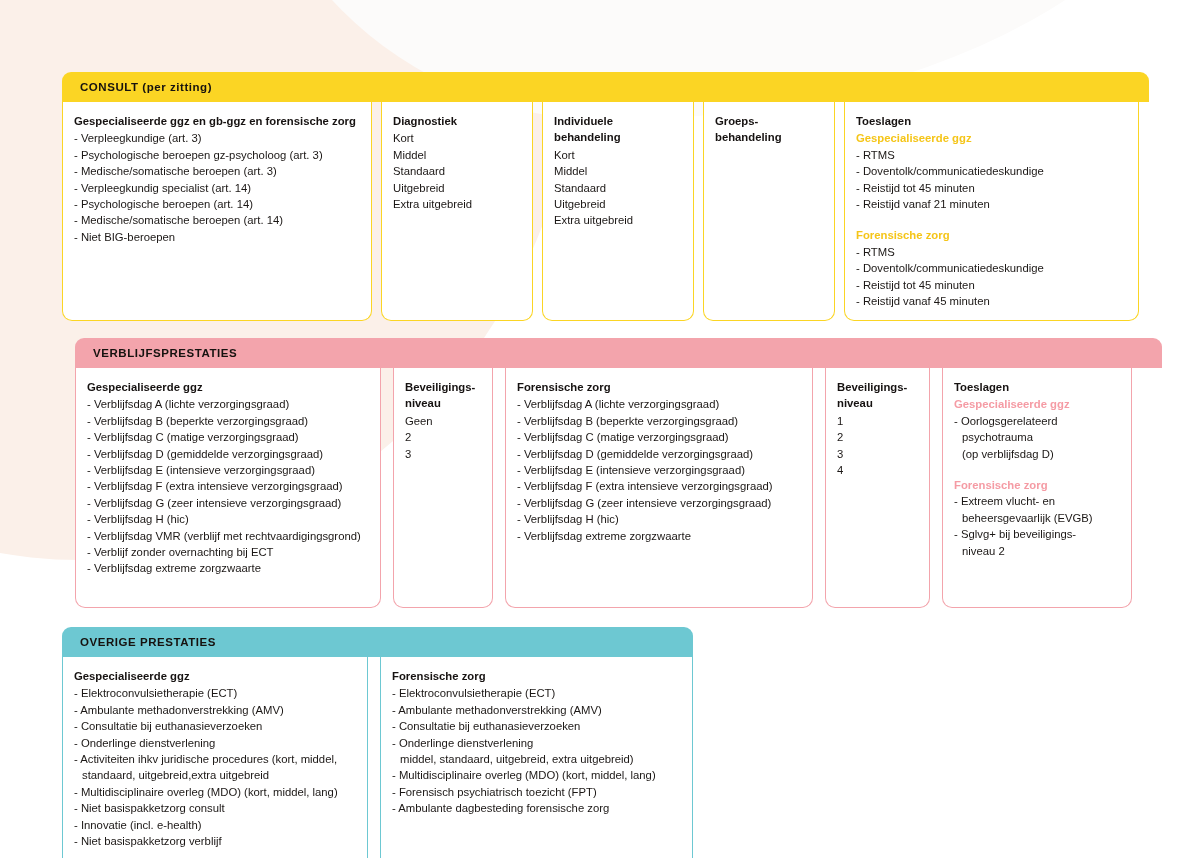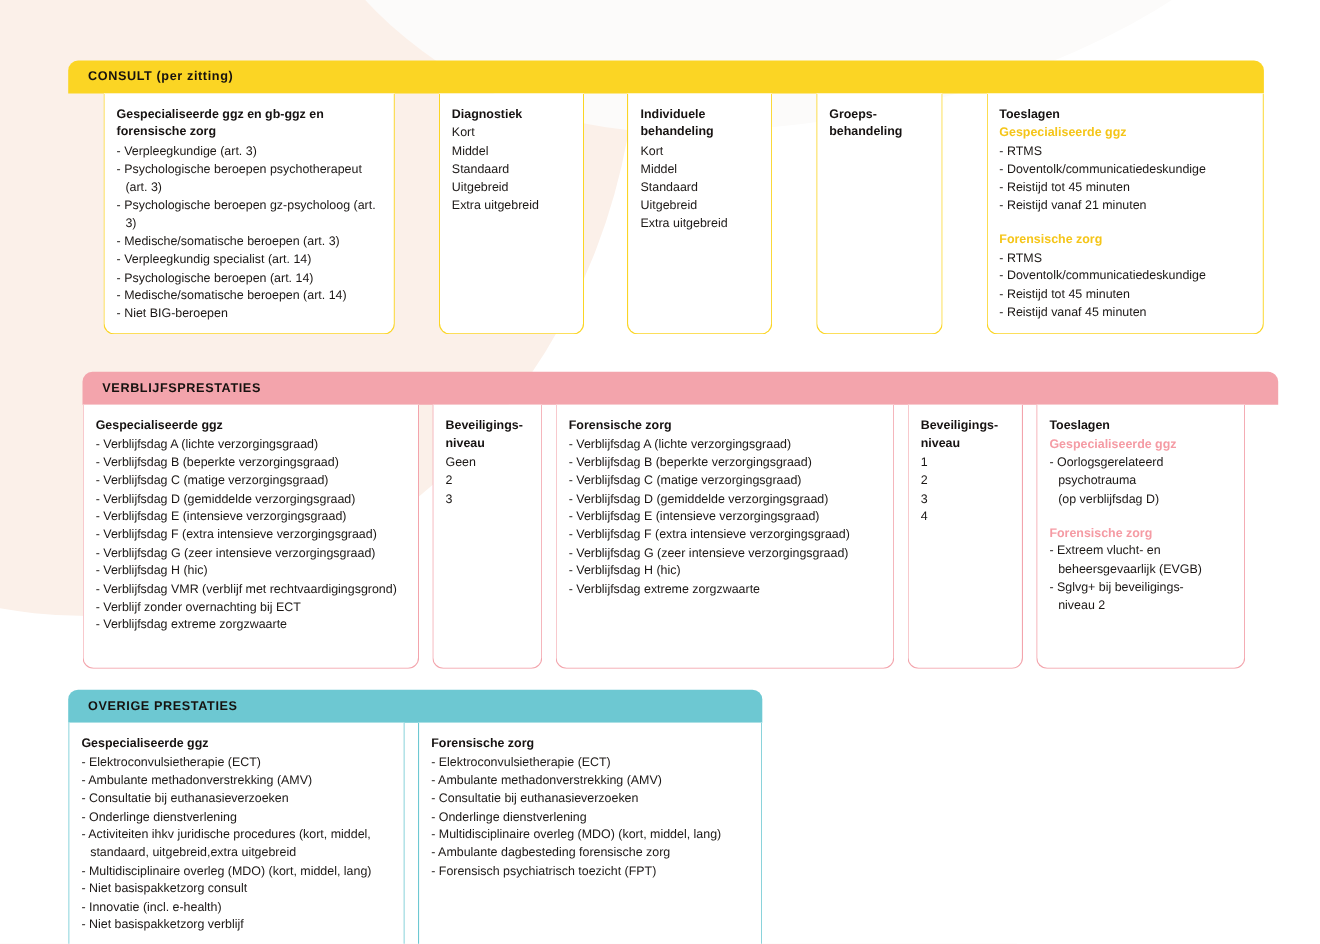--- a/index.html
+++ b/index.html
@@ -124,23 +124,23 @@
     font-size: 11.3px;
     color: #1b1715;
     line-height: 16.4px;
     white-space: pre-line;
   }
   ul.items li.plain { padding-left: 0; }
   ul.items li.dash { padding-left: 8px; text-indent: -8px; }
   ul.items li.cont { padding-left: 8px; }
 
   
-  #sect-consult { left: 62px; top: 55px; width: 1087px; }
+  #sect-consult { left: 62px; top: 72px; width: 1087px; }
   #sect-consult .cards { height: 219px; }
-  #sect-consult .card { height: 219px; margin-left: 32px; }
+  #sect-consult .card { height: 219px; }
   #c1-col1 { width: 310px; }
   #c1-gap1 { width:  9px; }
   #c1-col2 { width: 152px; }
   #c1-gap2 { width:  9px; }
   #c1-col3 { width: 152px; }
   #c1-gap3 { width:  9px; }
   #c1-col4 { width: 132px; }
   #c1-gap4 { width:  9px; }
   #c1-col5 { width: 295px; }
 
@@ -180,21 +180,20 @@
   <div class="section sect-yellow" id="sect-consult">
     <div class="section-header">
       <span class="section-header-title">CONSULT (per zitting)</span>
     </div>
     <div class="cards">
 
       <div class="card first" id="c1-col1">
         <div class="card-title">Gespecialiseerde ggz en gb-ggz en forensische zorg</div>
         <ul class="items">
           <li class="dash">- Verpleegkundige (art. 3)</li>
-          <li class="dash">- Psychologische beroepen psychotherapeut (art. 3)</li>
           <li class="dash">- Psychologische beroepen gz-psycholoog (art. 3)</li>
           <li class="dash">- Medische/somatische beroepen (art. 3)</li>
           <li class="dash">- Verpleegkundig specialist (art. 14)</li>
           <li class="dash">- Psychologische beroepen (art. 14)</li>
           <li class="dash">- Medische/somatische beroepen (art. 14)</li>
           <li class="dash">- Niet BIG-beroepen</li>
         </ul>
       </div>
       <div class="spacer" id="c1-gap1"></div>
 
@@ -356,22 +355,23 @@
       </div>
       <div class="spacer" id="c3-gap1"></div>
 
       <div class="card" id="c3-col2">
         <div class="card-title">Forensische zorg</div>
         <ul class="items">
           <li class="dash">- Elektroconvulsietherapie (ECT)</li>
           <li class="dash">- Ambulante methadonverstrekking (AMV)</li>
           <li class="dash">- Consultatie bij euthanasieverzoeken</li>
           <li class="dash">- Onderlinge dienstverlening</li>
+          <li class="cont">  middel, standaard, uitgebreid, extra uitgebreid)</li>
           <li class="dash">- Multidisciplinaire overleg (MDO) (kort, middel, lang)</li>
+          <li class="dash">- Forensisch psychiatrisch toezicht (FPT)</li>
           <li class="dash">- Ambulante dagbesteding forensische zorg</li>
-          <li class="dash">- Forensisch psychiatrisch toezicht (FPT)</li>
         </ul>
       </div>
 
     </div>
   </div>
 
 </div>
 
 </body></html>

